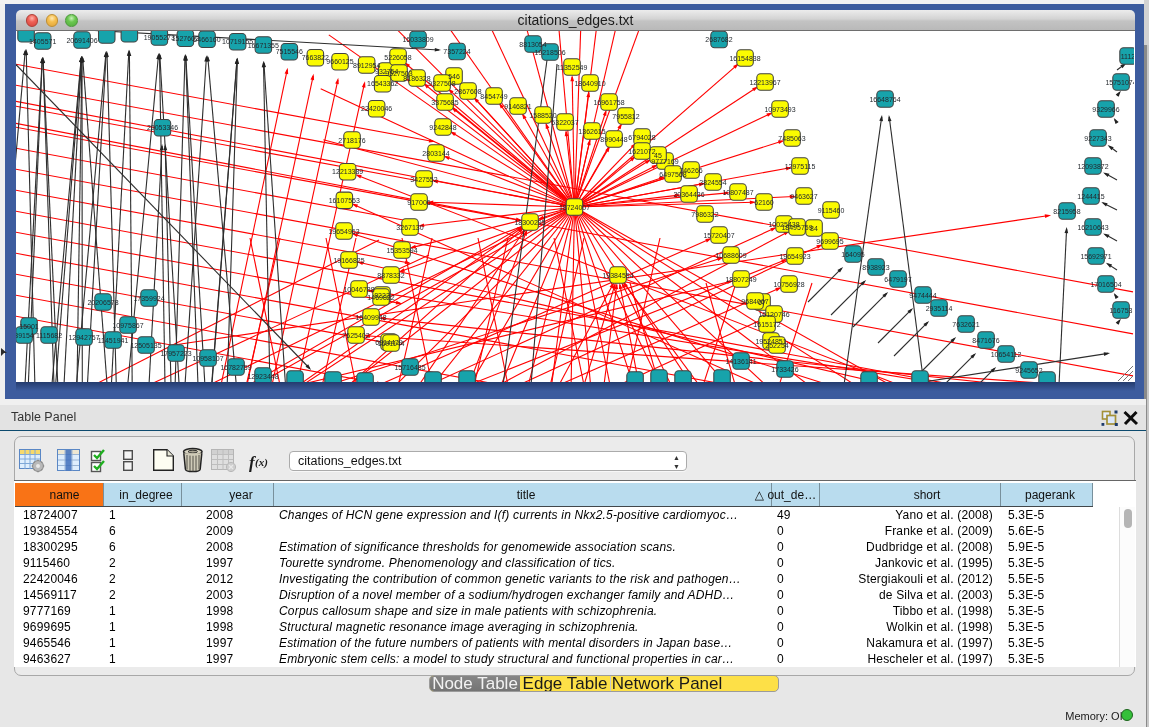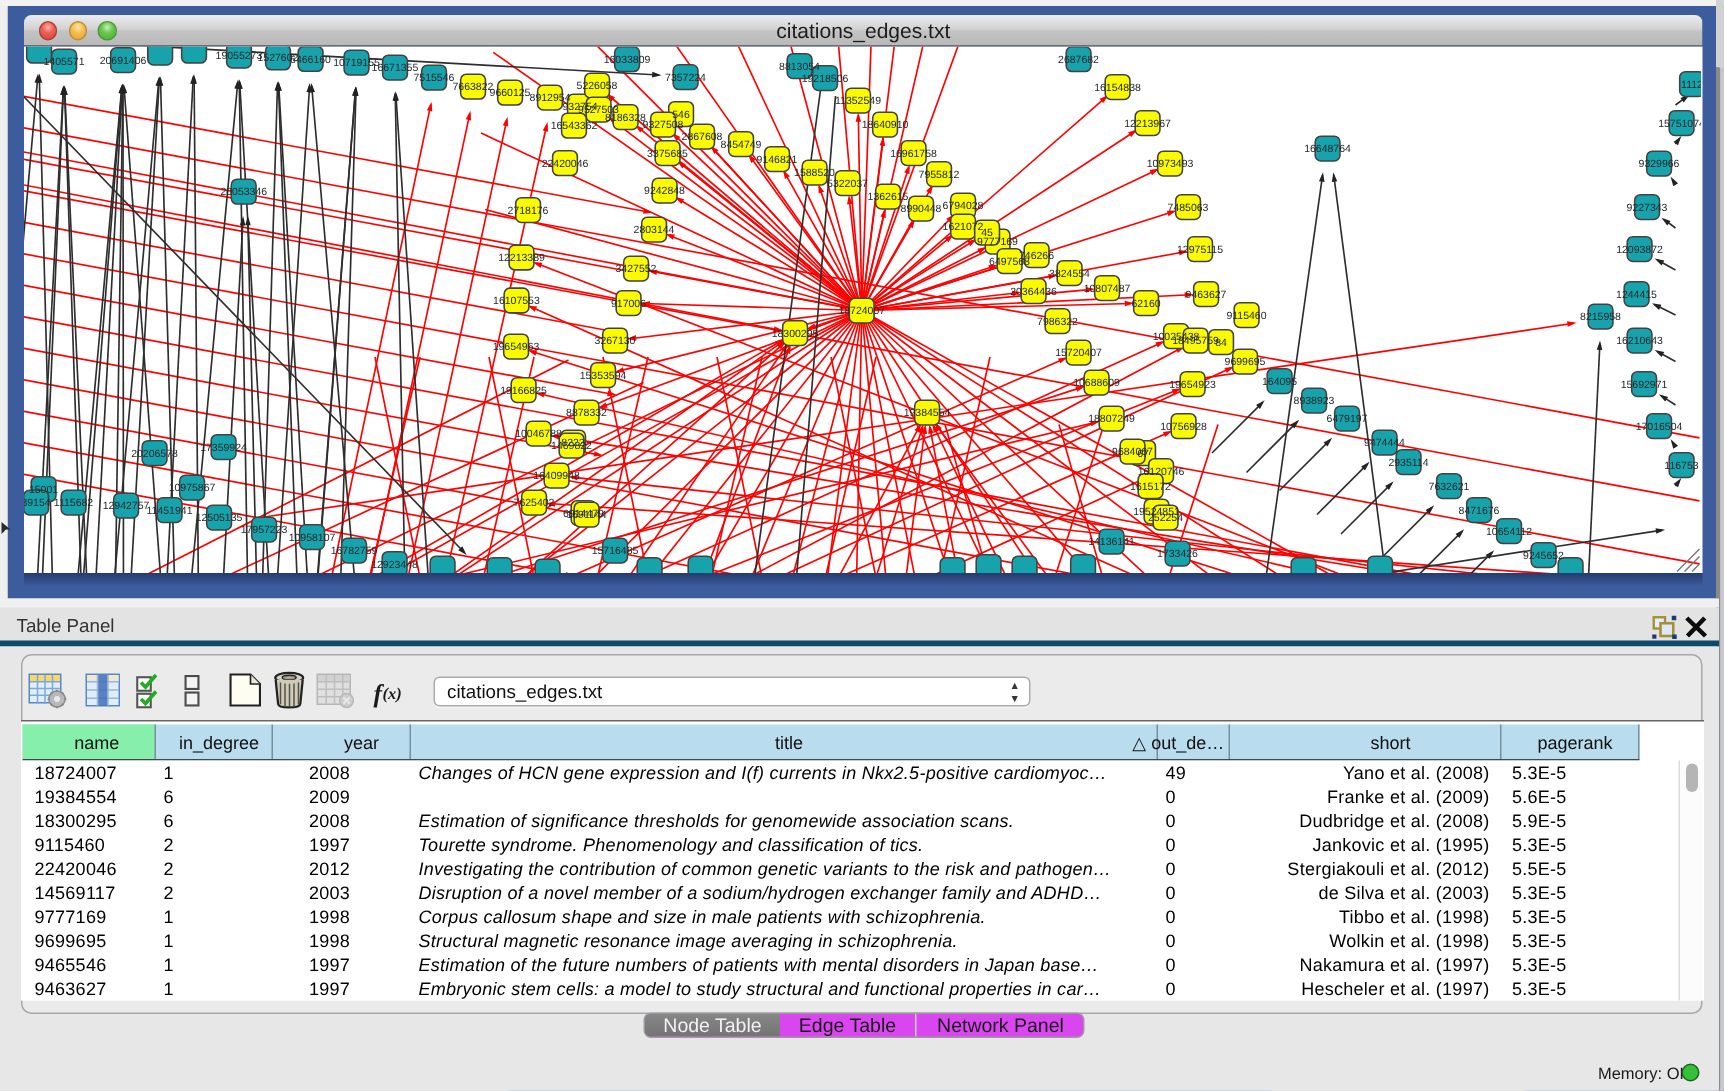--- a/index.html
+++ b/index.html
@@ -19,21 +19,21 @@
 #tl-r { left:9.5px; background:radial-gradient(circle at 50% 30%, #ffb3ab 0%, #ee6156 40%, #d5443c 100%); border:0.5px solid #b03f37;}
 #tl-y { left:29.5px; background:radial-gradient(circle at 50% 30%, #ffe9b3 0%, #f5bf4f 40%, #dfa33a 100%); border:0.5px solid #bf8f33;}
 #tl-g { left:49.3px; background:radial-gradient(circle at 50% 30%, #c6f0b8 0%, #6ac74f 40%, #53ab3e 100%); border:0.5px solid #4d9a3c;}
 #canvas { position:absolute; left:0; top:21px; width:1119px; height:351px;
   background:#fff; overflow:hidden; }
 #rightstrip-top { position:absolute; left:1144px; top:0; width:5px; height:45px; background:#d2d2d2; }
 #rightstrip { position:absolute; left:1143.5px; top:45px; width:3.5px; height:682px; background:#8a8a8a; }
 #rightstrip2 { position:absolute; left:1147px; top:45px; width:2px; height:682px; background:#c8c8c8; }
 #tp-divider { position:absolute; left:0px; top:399px; width:1146px; height:6px; background:#f0f0f0; }
 #tp-header { position:absolute; left:0px; top:405px; width:1146px; height:26px;
-  background:#e3e3e3; border-bottom:4px solid #0c4a6e; }
+  background:#e3e3e3; border-bottom:1px solid #0c4a6e; }
 #tp-header .t { position:absolute; left:11px; top:5px; font-size:12.5px; color:#333; }
 
 
 #tp-body { position:absolute; left:0; top:431px; width:1146px; height:296px; background:#e7e7e7; }
 #toolbox { position:absolute; left:14px; top:436px; width:1121px; height:240px;
   background:#ebebeb; border:1px solid #a8a8a8; border-radius:7px; }
 #combo { position:absolute; left:289px; top:451px; width:398px; height:20px;
   background:#fff; border:1px solid #ababab; border-radius:4px;
   font-size:12.5px; color:#111; line-height:19px; padding-left:8px;
   box-shadow:0 1px 0 rgba(255,255,255,.6); }
@@ -52,23 +52,23 @@
 #tbody { position:absolute; left:1px; top:26px; width:1104px; height:160px; background:#fff; }
 .tr { position:relative; height:16px; font-size:12px; letter-spacing:0.18px; color:#000; white-space:nowrap; }
 .tr div { position:absolute; top:0; line-height:16px; overflow:hidden; }
 .c0 { left:8px;  width:82px; }
 .c1 { left:94px; width:95px; }
 .c2 { left:191px; width:70px; }
 .c3 { left:264px; width:492px;font-style:italic; }
 .c4 { left:762px; width:70px; }
 .c5 { left:824px; width:154px; text-align:right; }
 .c6 { left:993px; width:95px; }
-#tabs { position:absolute; left:429px; top:675px; width:294px; height:16.5px;
-  border:1px solid #9b9b9b; border-radius:5px; overflow:hidden; font-size:13px;
-  display:flex; background:#d946ef; }
+#tabs { position:absolute; left:429px; top:675px; width:350px; height:16.5px;
+  border:1px solid #9b9b9b; border-radius:5px; overflow:hidden; font-size:17px;
+  display:flex; background:#fde047; }
 #tabs div { flex:0 0 auto; text-align:center; line-height:15.5px; color:#1a1a1a; }
 #tabs .sel { background:linear-gradient(#868686,#747474); color:#f2f2f2; }
 #tabs .mid { border-right:1px solid #c9c9c9; }
 #status { position:absolute; right:22px; top:710px; font-size:11px; color:#1a1a1a; }
 #led { position:absolute; left:1121px; top:709px; width:12px; height:12px;
   border-radius:50%; background:#35c03a; border:1.5px solid #1c641c; }
 </style></head>
 <body>
 <div id="blue"></div>
 <div style="position:absolute;left:0;top:0;width:1149px;height:4px;background:#f2f2f2"></div>
@@ -772,21 +772,21 @@
     <circle cx="20" cy="18" r="4.6" fill="#b5b5b5" stroke="#909090"></circle>
     <path d="M18 16l4 4 M22 16l-4 4" stroke="#e7e7e7" stroke-width="1.4"></path>
   </g>
 
   <text x="249" y="468" font-family="Liberation Serif, serif" font-style="italic" font-weight="bold" font-size="17" fill="#1a1a1a">f</text>
   <text x="255" y="466" font-family="Liberation Serif, serif" font-style="italic" font-weight="bold" font-size="11" fill="#1a1a1a">(x)</text>
 </svg>
 <div id="combo">citations_edges.txt<div class="steppers">▲<br>▼</div></div>
 <div id="table">
   <div id="thead">
-    <div class="h" style="left:0;width:89px;background:#86efac;text-indent:11px">name</div>
+    <div class="h" style="left:0;width:89px;background:#f97316;text-indent:11px">name</div>
     <div class="h" style="left:89px;width:78px">in_degree</div>
     <div class="h" style="left:187px;width:72px">year</div>
     <div class="h" style="left:259px;width:498px">title</div>
     <div class="h" style="left:730px;width:75px">△ out_de…</div>
     <div class="h" style="left:832px;width:154px">short</div>
     <div class="h" style="left:986px;width:92px">pagerank</div>
   </div>
   <div id="tbody">
       <div class="tr">
         <div class="c0">18724007</div>

